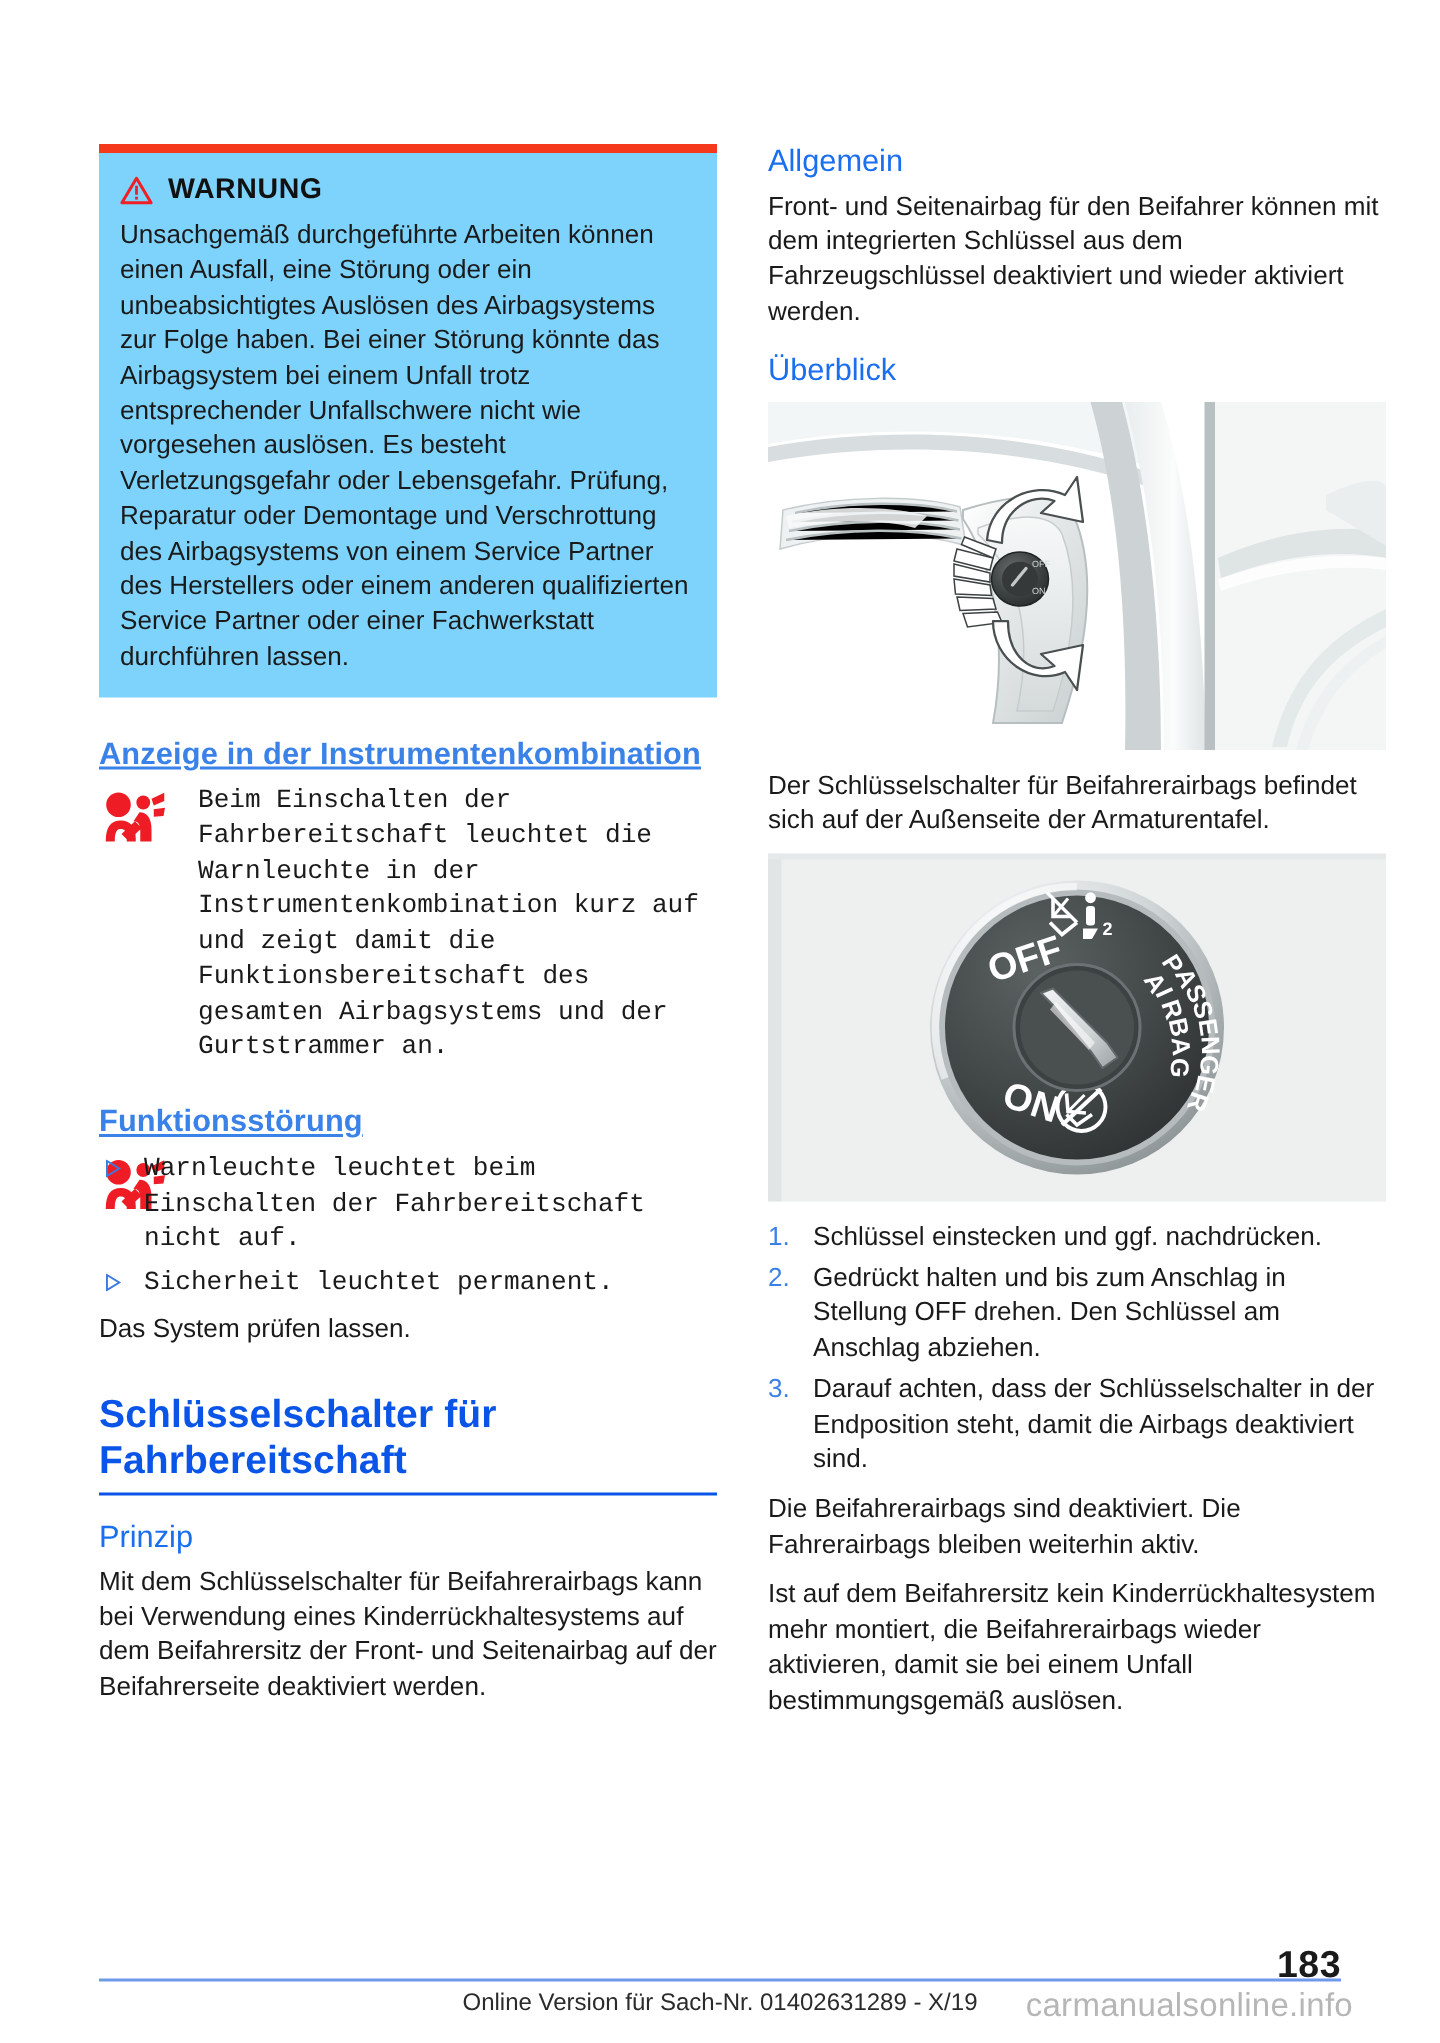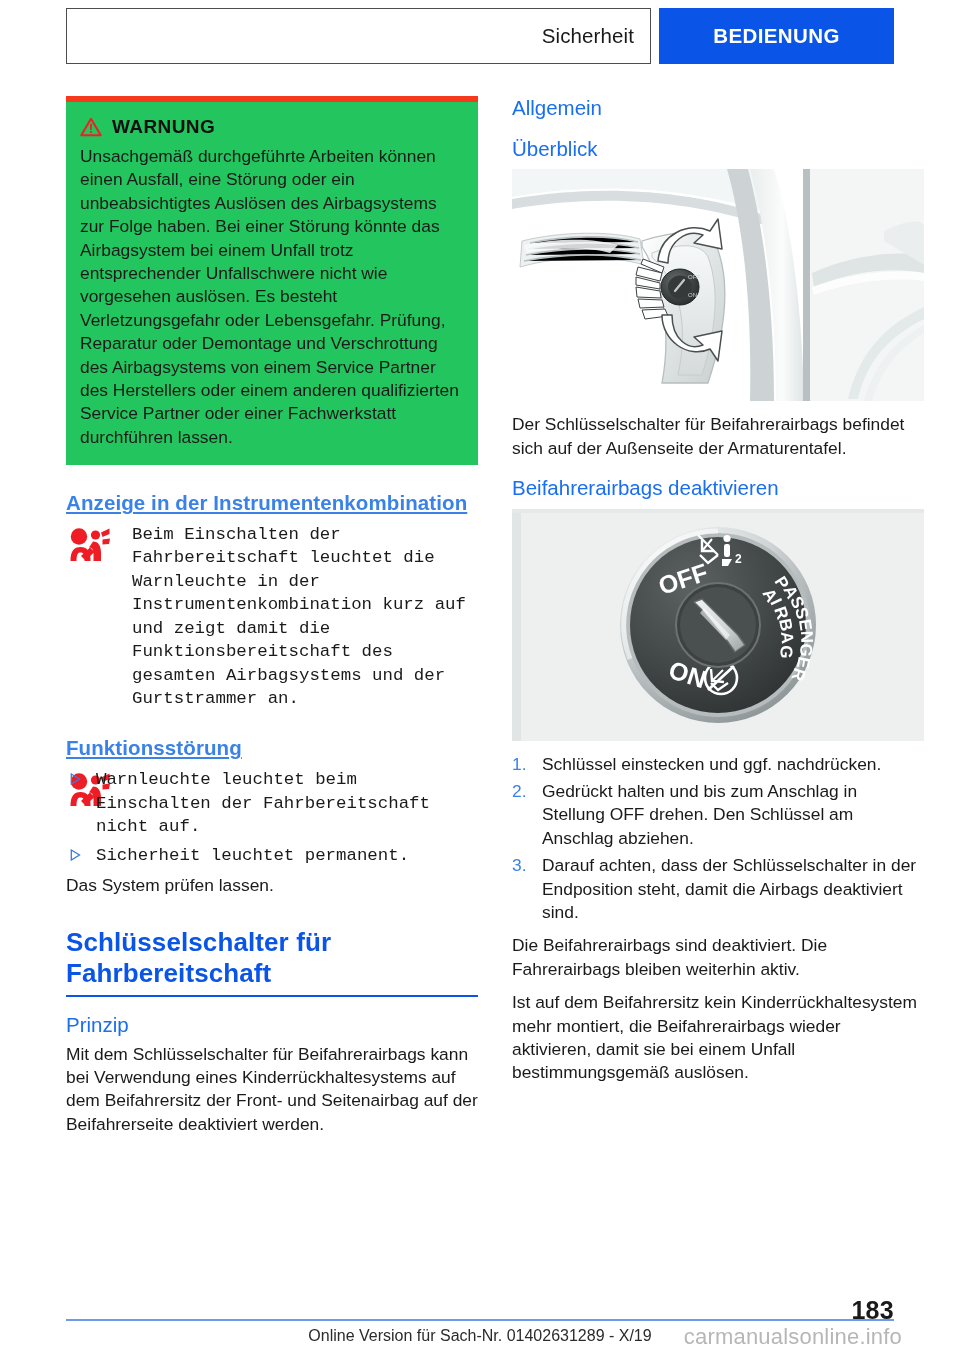--- a/index.html
+++ b/index.html
@@ -29,21 +29,21 @@
     display:flex;align-items:center;justify-content:center;
   }
   .hdr-right span{font-size:20.5px;font-weight:bold;color:#fff;letter-spacing:.4px;}
 
   
   .col{position:absolute;top:96px;width:412px;}
   .col-left{left:66px;}
   .col-right{left:512px;}
 
   
-  .warnbox{background:#22c55e;border-top:6px solid #f4391c;padding:14px 14px 16px 14px;box-sizing:border-box;width:412px;}
+  .warnbox{background:#7dd3fc;border-top:6px solid #f4391c;padding:14px 14px 16px 14px;box-sizing:border-box;width:412px;}
   .warn-head{display:flex;align-items:center;gap:10px;margin-bottom:7px;}
   .warn-head .wtitle{font-size:19px;font-weight:bold;letter-spacing:.4px;color:#111;}
   .tri-icon{width:22px;height:20px;display:block;flex:0 0 22px;}
   .warn-body{font-size:17.4px;line-height:1.345;color:#1a1a1a;}
 
   
   h2.h-blue{
     font-size:20.5px;font-weight:bold;color:#3a82e8;
     margin:26px 0 7px 0;line-height:1.21;letter-spacing:.1px;text-decoration:underline;
   }
@@ -103,29 +103,20 @@
   .watermark{
     position:absolute;right:58px;top:1324px;
     font-size:22px;color:#9a9a9a;opacity:.72;letter-spacing:.2px;
   }
 </style>
 </head>
 <body>
 
 <div class="page">
 
-  <div class="header">
-    <div class="hdr-left">
-      <span>Sicherheit</span>
-    </div>
-    <div class="hdr-gap"></div>
-    <div class="hdr-right">
-      <span>BEDIENUNG</span>
-    </div>
-  </div>
 
   <div class="col col-left">
 
     <div class="warnbox">
       <div class="warn-head">
         <svg class="tri-icon" viewBox="0 0 24 21">
           <path d="M12 1.6 L22.6 19.4 L1.4 19.4 Z" fill="none" stroke="#ef1f24" stroke-width="2.2" stroke-linejoin="round"></path>
           <rect x="11" y="7" width="2" height="6.6" fill="#ef1f24"></rect>
           <rect x="11" y="15" width="2" height="2.1" fill="#ef1f24"></rect>
         </svg>
@@ -182,20 +173,21 @@
     <h1 class="h-big">Schlüsselschalter für Fahrbereitschaft</h1>
     <hr class="rule-blue">
 
     <h2 class="h-med">Prinzip</h2>
     <p class="body">Mit dem Schlüsselschalter für Beifahrerairbags kann bei Verwendung eines Kinderrückhaltesystems auf dem Beifahrersitz der Front- und Seitenairbag auf der Beifahrerseite deaktiviert werden.</p>
   </div>
 
   <div class="col col-right">
 
     <h2 class="h-med" style="margin-top:0;">Allgemein</h2>
+    <p class="body">Front- und Seitenairbag für den Beifahrer können mit dem integrierten Schlüssel aus dem Fahrzeugschlüssel deaktiviert und wieder aktiviert werden.</p>
 
     <h2 class="h-med">Überblick</h2>
 
     <div class="figure fig1">
       <svg viewBox="0 0 412 232" width="412" height="232">
         <defs>
           <linearGradient id="gTrim" x1="0" y1="0" x2="1" y2="1">
             <stop offset="0%" stop-color="#ffffff"></stop>
             <stop offset="45%" stop-color="#e3e7e7"></stop>
             <stop offset="100%" stop-color="#c9cfd0"></stop>
@@ -262,21 +254,20 @@
           <path d="M131 90 L152 98 L150 104 L129 95 Z"></path>
         </g>
 
         <path d="M146 92 C148 66 176 52 198 62 L206 50 L210 80 L182 74 L191 66 C175 60 156 72 156 94 Z" fill="#ffffff" stroke="#4a4f50" stroke-width="1.5" stroke-linejoin="round"></path>
         <path d="M150 146 C150 172 176 190 198 180 L206 192 L210 162 L182 168 L191 176 C176 182 160 170 160 146 Z" fill="#ffffff" stroke="#4a4f50" stroke-width="1.5" stroke-linejoin="round"></path>
       </svg>
     </div>
 
     <p class="body">Der Schlüsselschalter für Beifahrerairbags befindet sich auf der Außenseite der Armaturentafel.</p>
 
-    <h2 class="h-med">Beifahrerairbags deaktivieren</h2>
 
     <div class="figure fig2">
       <svg viewBox="0 0 412 232" width="412" height="232">
         <defs>
           <radialGradient id="bezel" cx="35%" cy="25%" r="80%">
             <stop offset="0%" stop-color="#ffffff"></stop>
             <stop offset="55%" stop-color="#cfd5d6"></stop>
             <stop offset="100%" stop-color="#8e9596"></stop>
           </radialGradient>
           <radialGradient id="face" cx="35%" cy="28%" r="85%">

